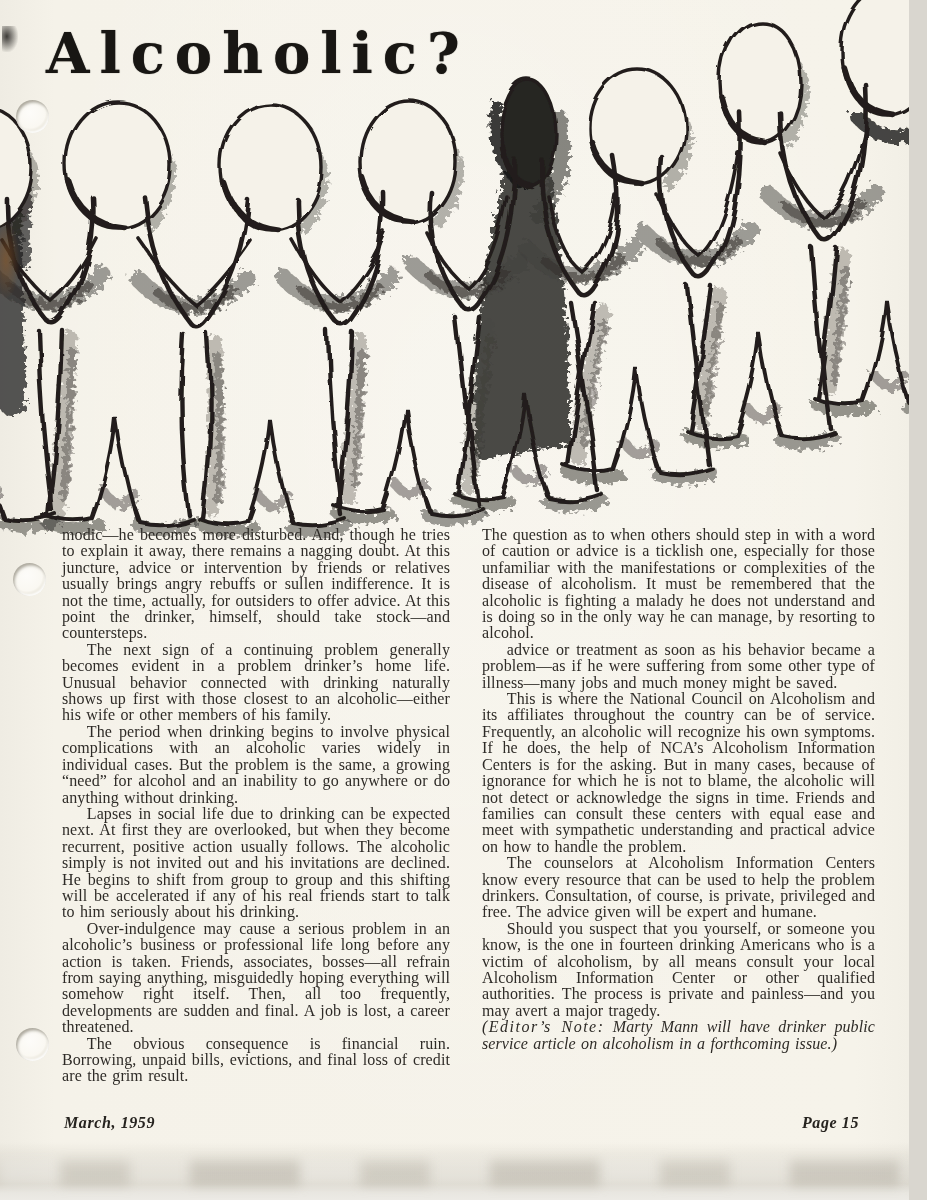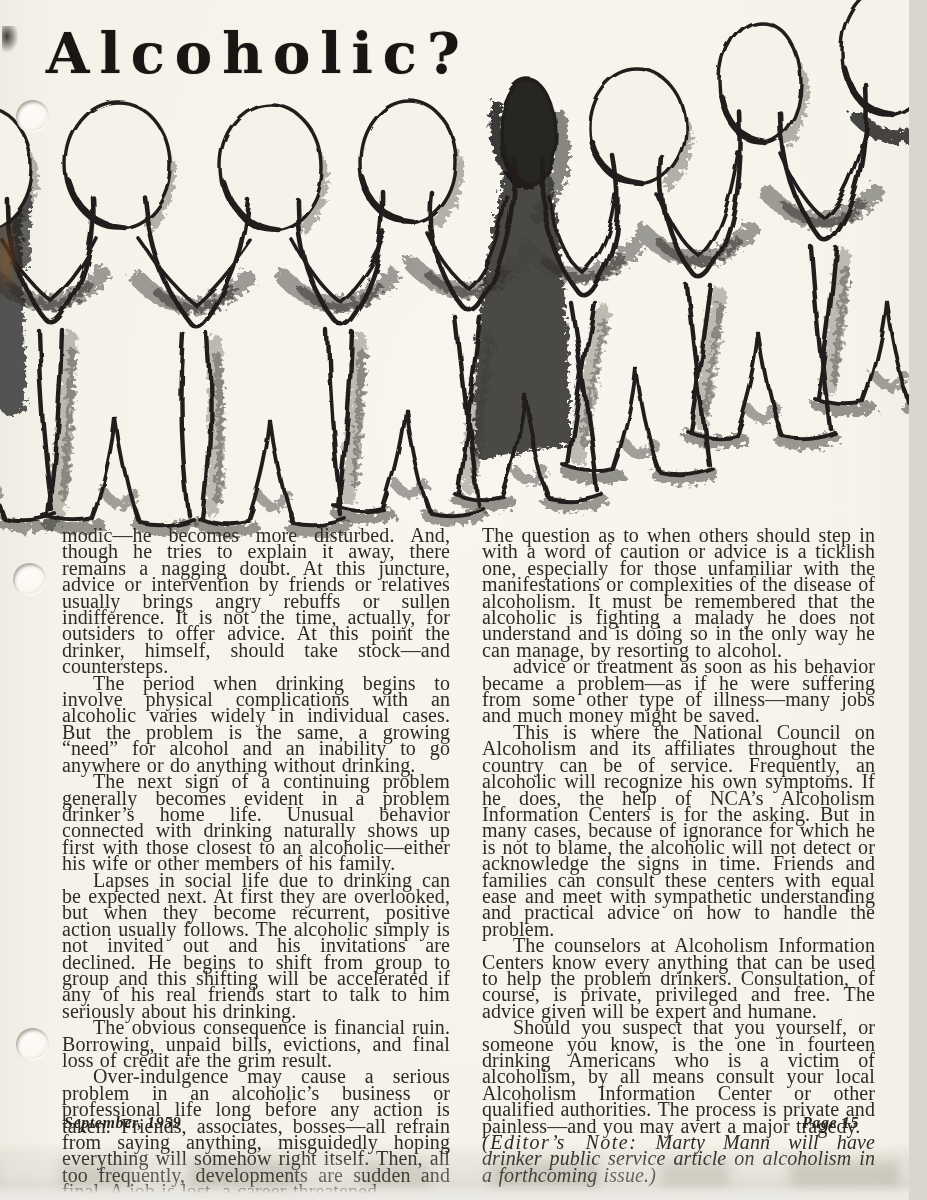--- a/index.html
+++ b/index.html
@@ -17,21 +17,21 @@
     font-family:"DejaVu Serif", serif; font-weight:bold;
     font-size:56px; letter-spacing:10px; color:#181613;
     text-shadow:0 0 1px rgba(20,18,15,.6);
     white-space:nowrap;
   }
   
   .illus { position:absolute; left:0; top:0; width:927px; height:545px; z-index:1; }
   
   .col {
     position:absolute; top:527px; width:388px; z-index:2;
-    font-size:20px; line-height:16.4px; text-align:justify;
+    font-size:16px; line-height:16.4px; text-align:justify;
     color:#2e2b27; letter-spacing:.1px; word-spacing:1.2px;
   }
   .col-left  { left:62px; }
   .col-right { left:482px; width:393px; }
   .col p { margin:0; text-indent:1.55em; }
   .col p:first-child { text-indent:0; }
   .col p.editors-note { font-style:italic; text-indent:0; }
   .col p.editors-note .note-label { font-weight:normal; letter-spacing:1.5px; }
   
   .footer-left, .footer-right {
@@ -229,37 +229,37 @@
         <path d="M 658 196 Q 675 238 699 256 Q 725 234 738 153" fill="none" stroke="#221f1b" stroke-width="3.6" stroke-linecap="round" opacity="1"></path>
         <path d="M 780 112.5 Q 780 188 820 238 Q 826 244 834 234 Q 870 184 865 84" fill="none" stroke="#221f1b" stroke-width="4.6" stroke-linecap="round" opacity="1"></path>
         <path d="M 780 153 Q 800 200 824 218 Q 850 196 866 126" fill="none" stroke="#221f1b" stroke-width="3.6" stroke-linecap="round" opacity="1"></path>
       </g>
   </svg>
 
   <div class="title">Alcoholic?</div>
 
   <div class="col col-left">
     <p>modic—he becomes more disturbed.  And, though he tries to explain it away, there remains a nagging doubt.  At this juncture, advice or intervention by friends or relatives usually brings angry rebuffs or sullen indifference.  It is not the time, actually, for outsiders to offer advice.  At this point the drinker, himself, should take stock—and countersteps.</p>
+    <p>The next sign of a continuing problem generally becomes evident in a problem drinker’s home life. Unusual behavior connected with drinking naturally shows up first with those closest to an alcoholic—either his wife or other members of his family.</p>
     <p>The period when drinking begins to involve physical complications with an alcoholic varies widely in individual cases.  But the problem is the same, a growing “need” for alcohol and an inability to go anywhere or do anything without drinking.</p>
-    <p>The next sign of a continuing problem generally becomes evident in a problem drinker’s home life. Unusual behavior connected with drinking naturally shows up first with those closest to an alcoholic—either his wife or other members of his family.</p>
     <p>Lapses in social life due to drinking can be expected next.  At first they are overlooked, but when they become recurrent, positive action usually follows.  The alcoholic simply is not invited out and his invitations are declined.  He begins to shift from group to group and this shifting will be accelerated if any of his real friends start to talk to him seriously about his drinking.</p>
+    <p>Over-indulgence may cause a serious problem in an alcoholic’s business or professional life long before any action is taken.  Friends, associates, bosses—all refrain from saying anything, misguidedly hoping everything will somehow right itself. Then, all too frequently, developments are sudden and final.  A job is lost, a career threatened.</p>
     <p>The obvious consequence is financial ruin.  Borrowing, unpaid bills, evictions, and final loss of credit are the grim result.</p>
-    <p>Over-indulgence may cause a serious problem in an alcoholic’s business or professional life long before any action is taken.  Friends, associates, bosses—all refrain from saying anything, misguidedly hoping everything will somehow right itself. Then, all too frequently, developments are sudden and final.  A job is lost, a career threatened.</p>
   </div>
 
   <div class="col col-right">
     <p>The question as to when others should step in with a word of caution or advice is a ticklish one, especially for those unfamiliar with the manifestations or complexities of the disease of alcoholism. It must be remembered that the alcoholic is fighting a malady he does not understand and is doing so in the only way he can manage, by resorting to alcohol.</p>
     <p>advice or treatment as soon as his behavior became a problem—as if he were suffering from some other type of illness—many jobs and much money might be saved.</p>
     <p>This is where the National Council on Alcoholism and its affiliates throughout the country can be of service.  Frequently, an alcoholic will recognize his own symptoms.  If he does, the help of NCA’s Alcoholism Information Centers is for the asking.  But in many cases, because of ignorance for which he is not to blame, the alcoholic will not detect or acknowledge the signs in time.  Friends and families can consult these centers with equal ease and meet with sympathetic understanding and practical advice on how to handle the problem.</p>
-    <p>The counselors at Alcoholism Information Centers know every anything that can be used to help the problem drinkers. Consultation, of course, is private, privileged and free.  The advice given will be expert and humane.</p>
+    <p>The counselors at Alcoholism Information Centers know every resource that can be used to help the problem drinkers. Consultation, of course, is private, privileged and free.  The advice given will be expert and humane.</p>
     <p>Should you suspect that you yourself, or someone you know, is the one in fourteen drinking Americans who is a victim of alcoholism, by all means consult your local Alcoholism Information Center or other qualified authorities.  The process is private and painless—and you may avert a major tragedy.</p>
     <p class="editors-note"><span class="note-label">(Editor’s Note:</span><span> Marty Mann will have drinker public service article on alcoholism in a forthcoming issue.)</span></p>
   </div>
 
-  <div class="footer-left">September, 1959</div>
+  <div class="footer-left">March, 1959</div>
   <div class="footer-right">Page 15</div>
 
   <div class="hole hole-1"></div>
   <div class="hole hole-2"></div>
   <div class="hole hole-3"></div>
 
   <div class="stain"></div>
   <div class="corner-mark"></div>
   <div class="bottom-edge"></div>
 </div>

